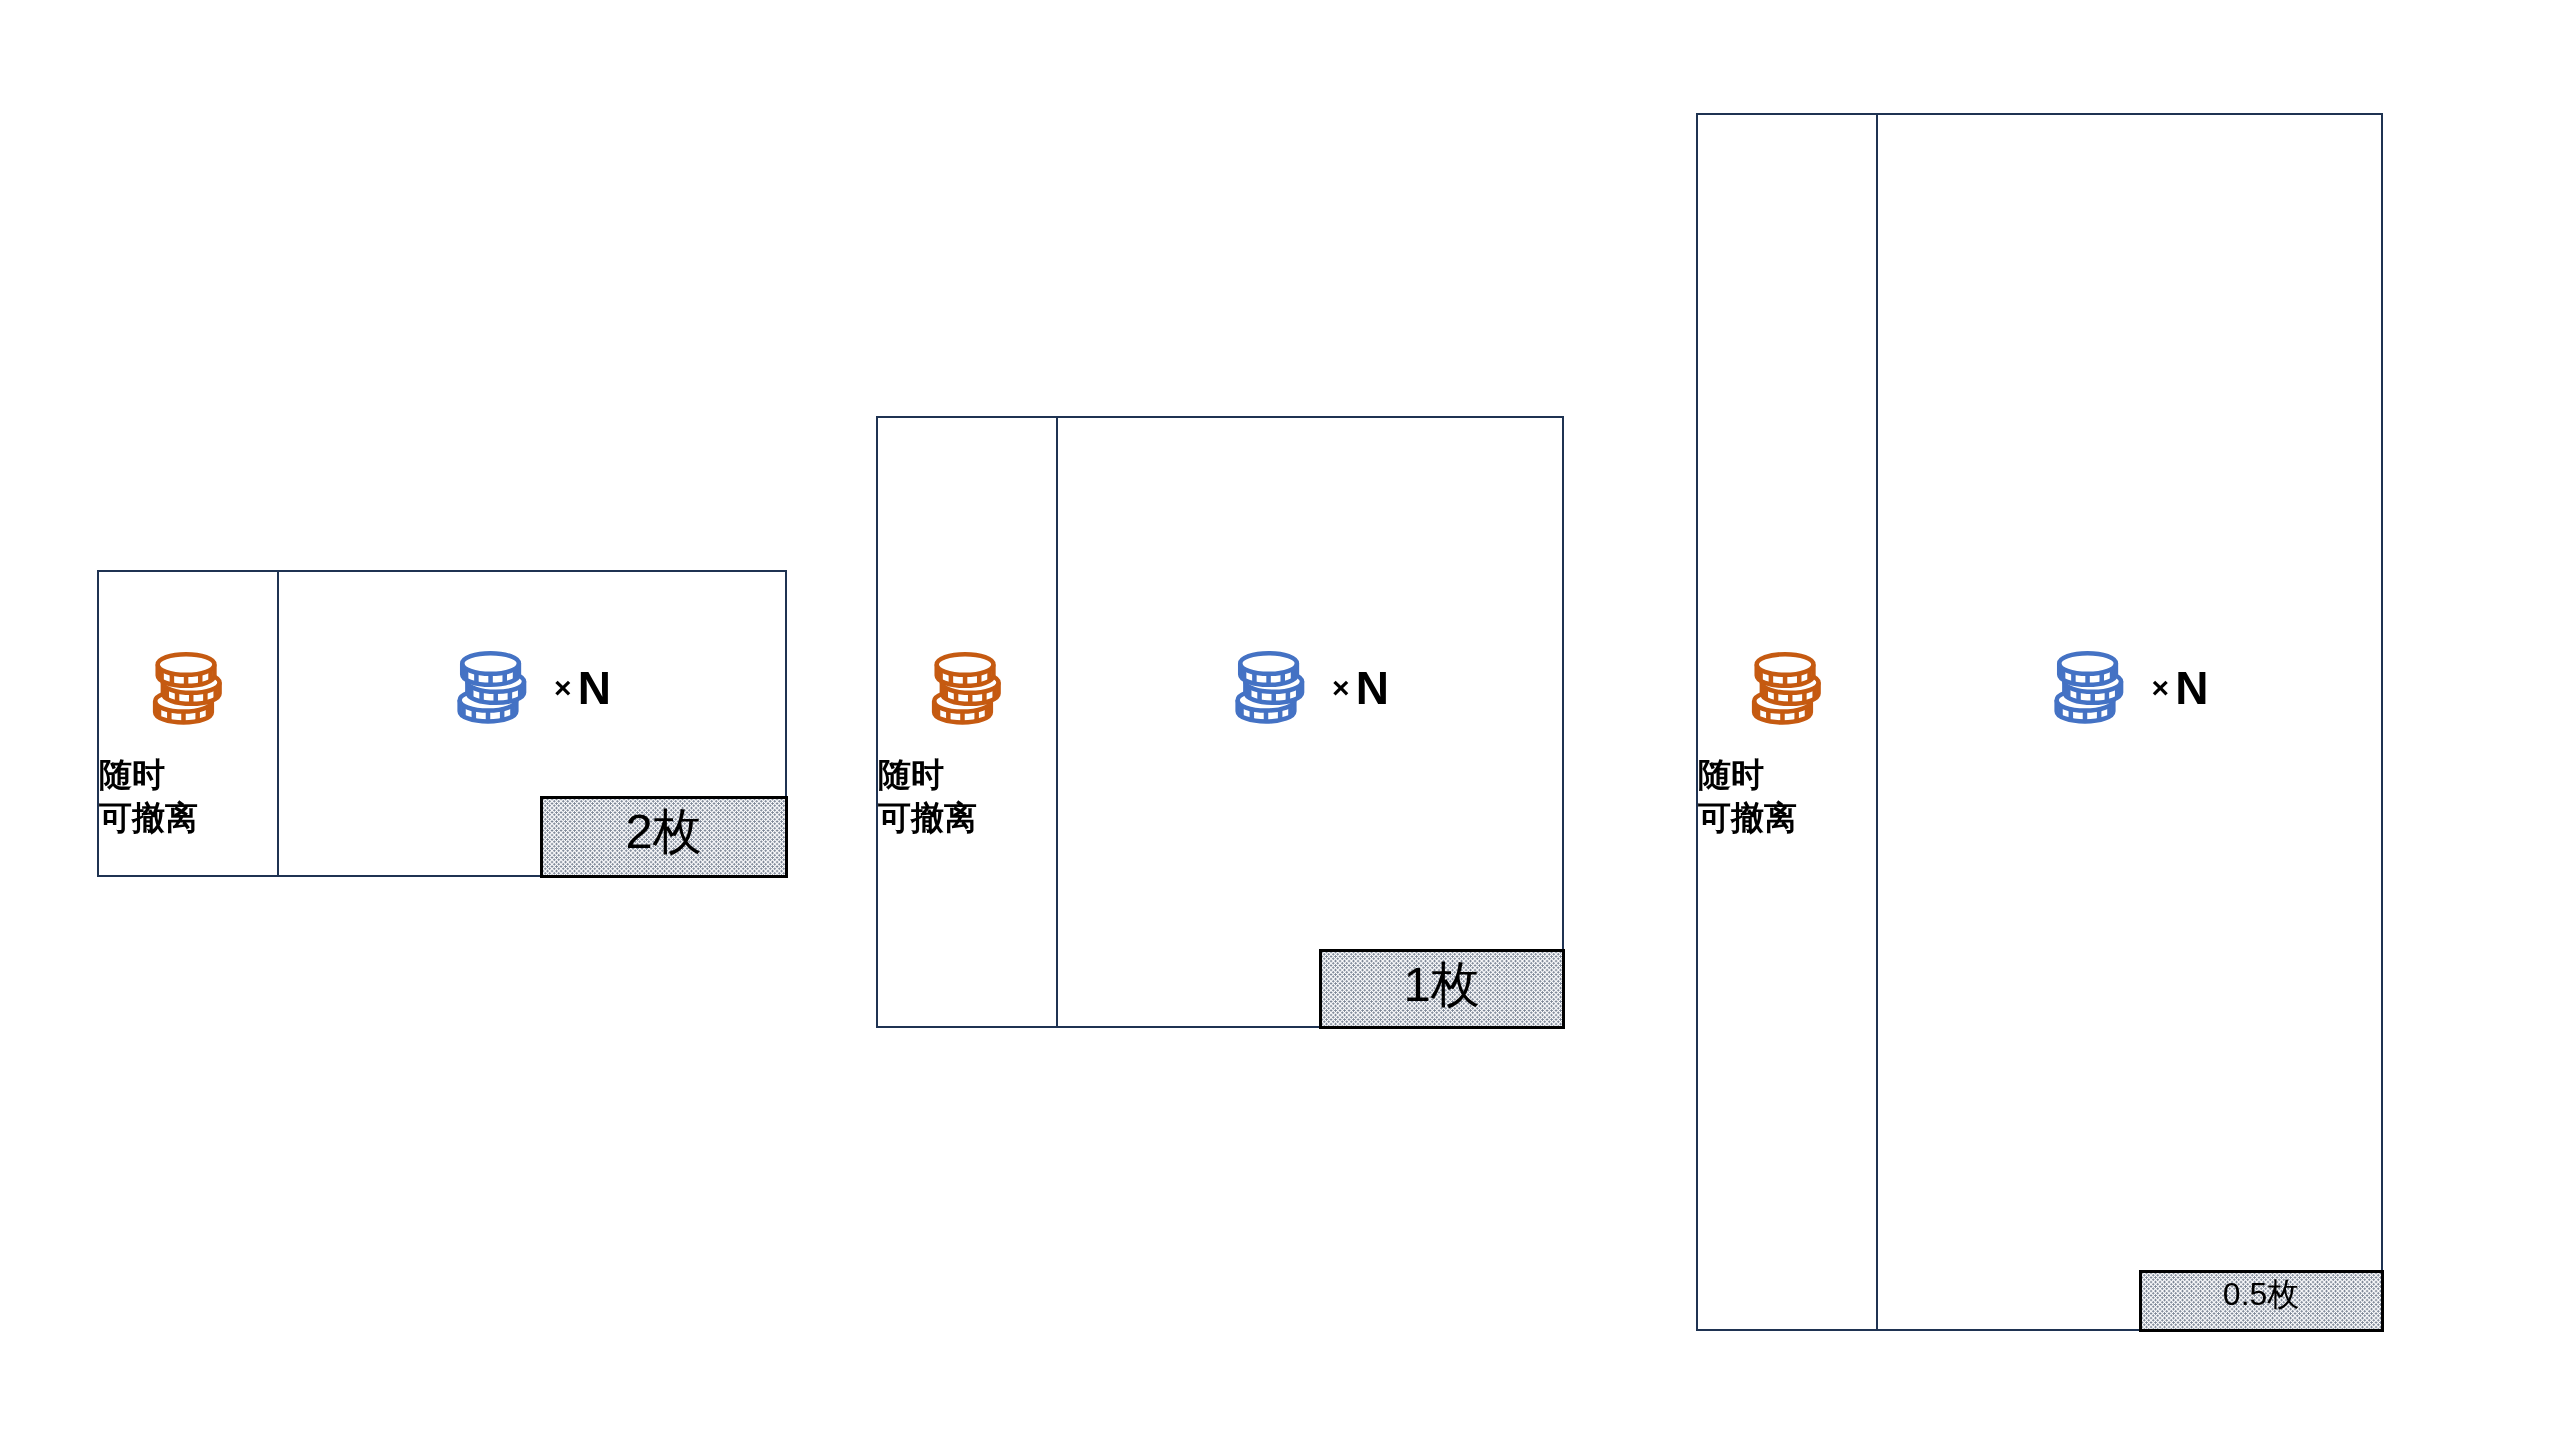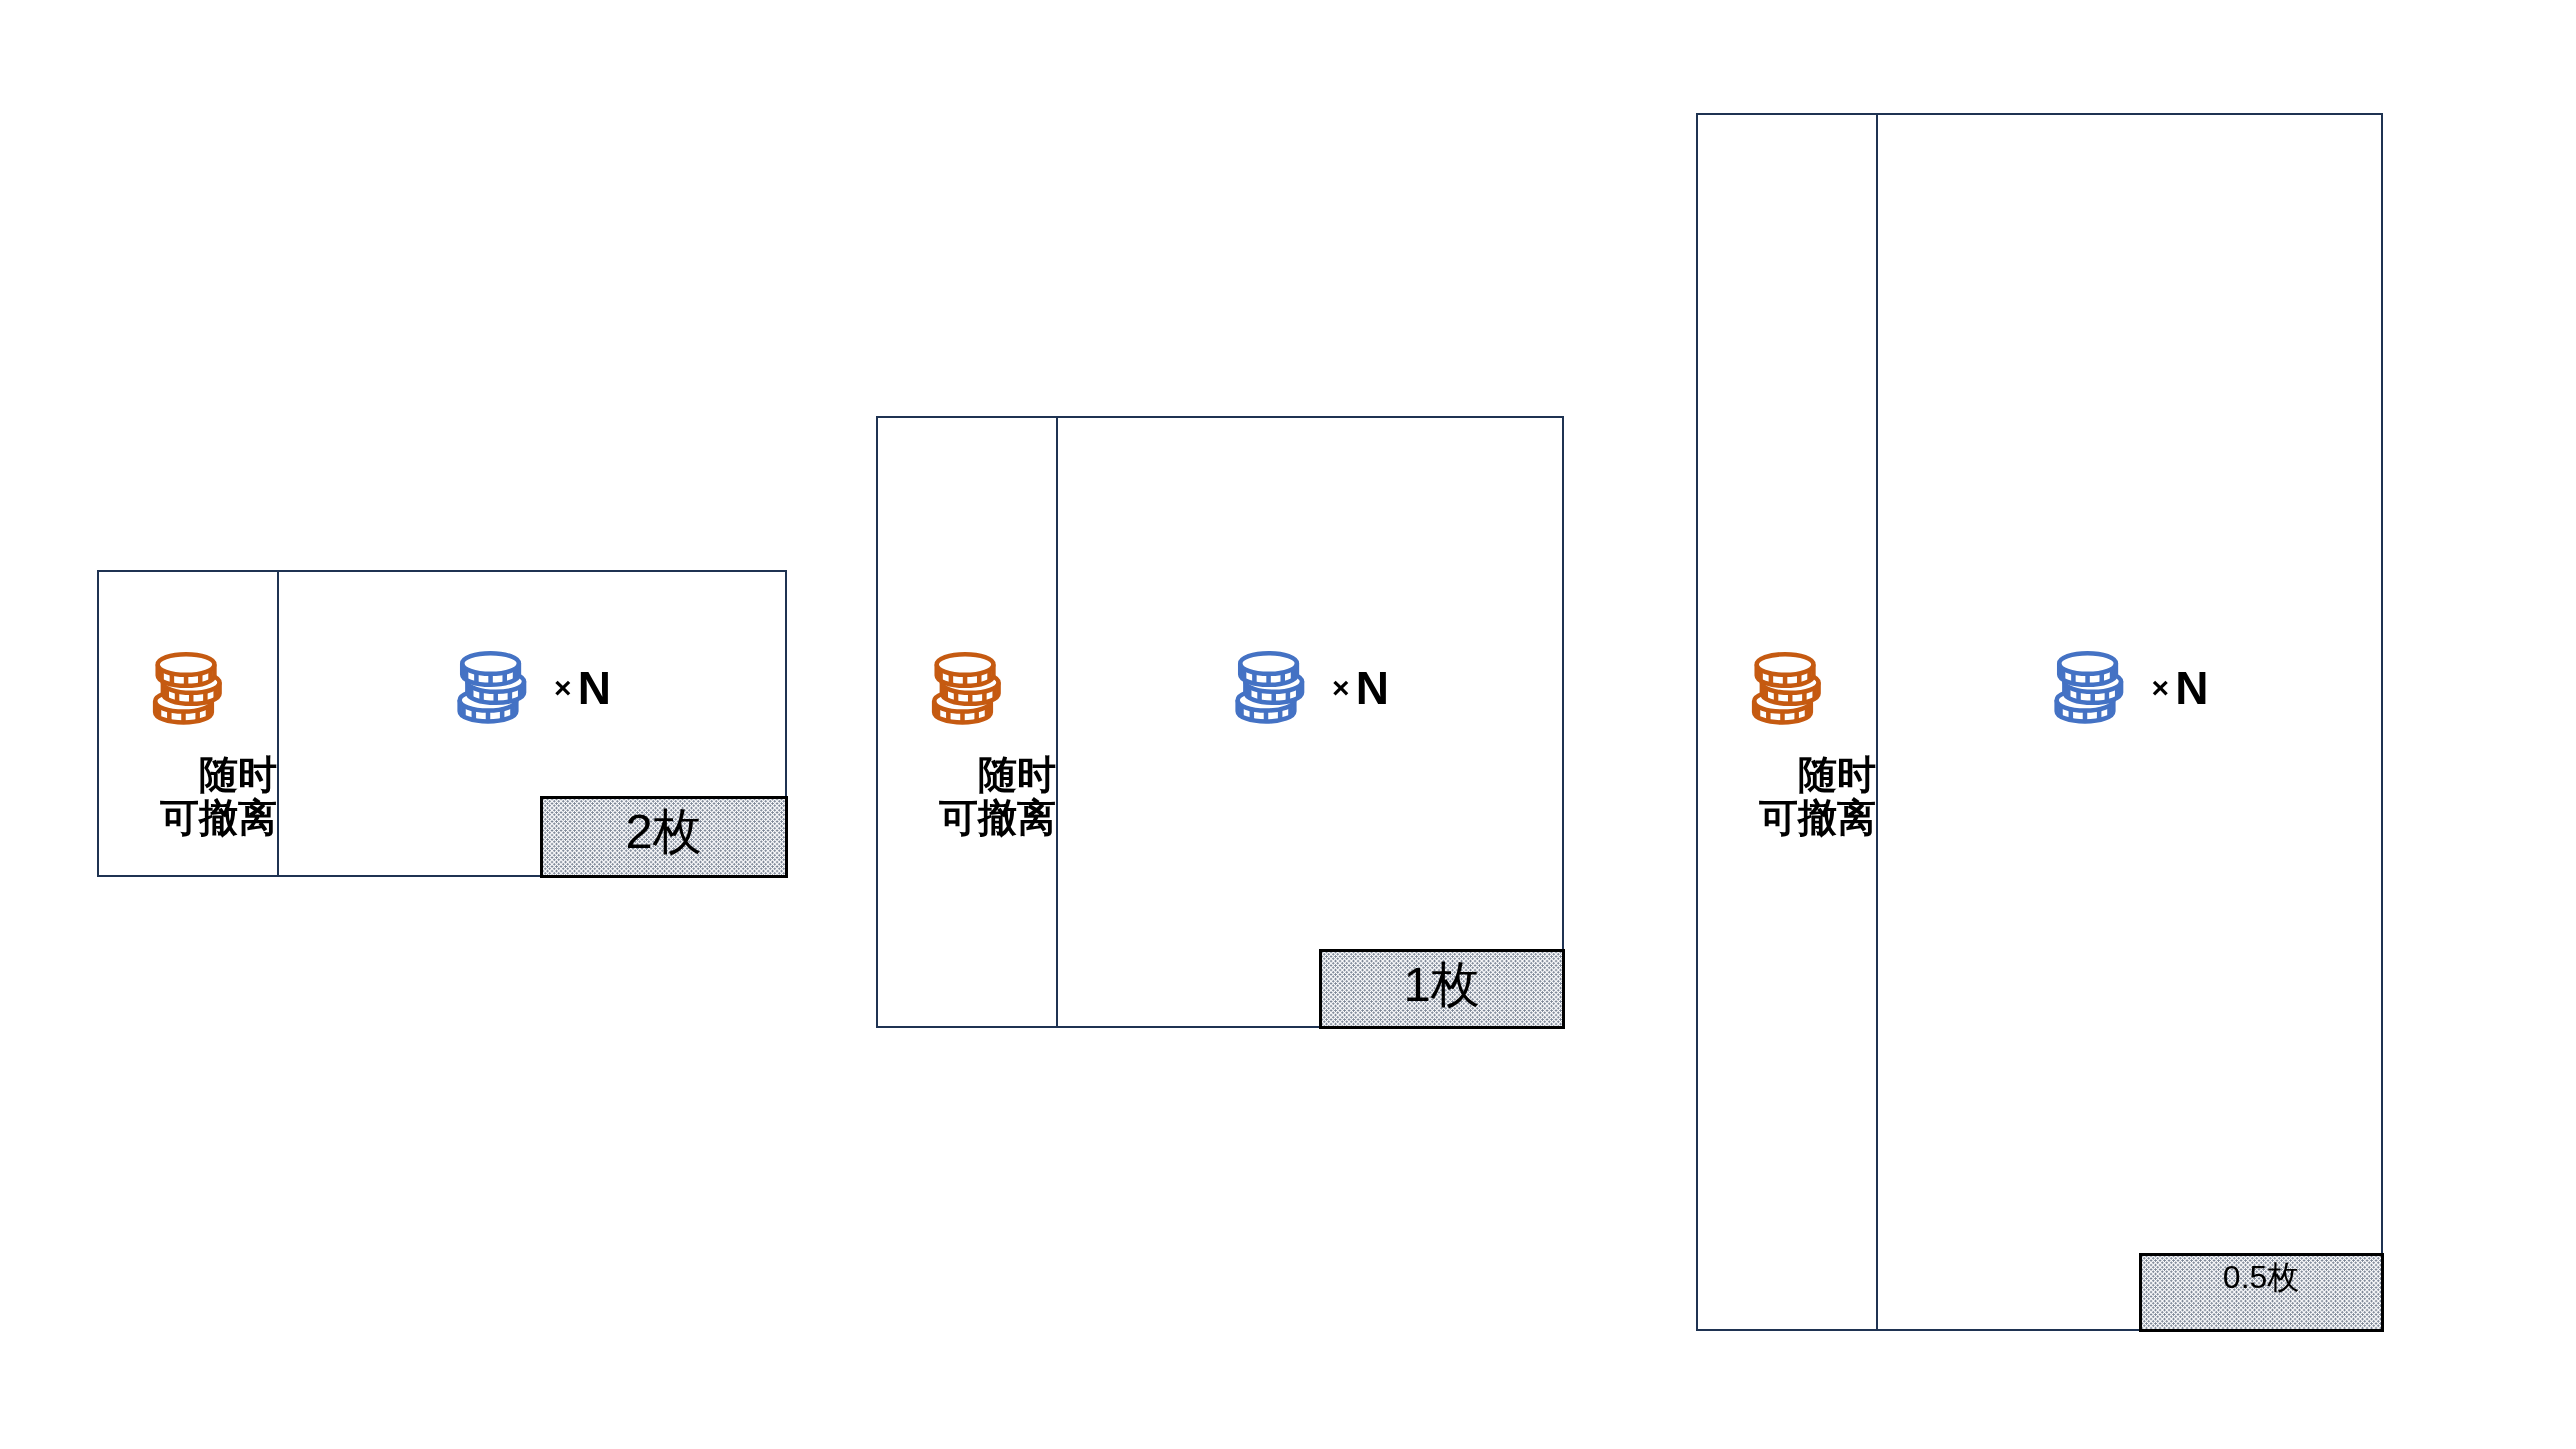--- a/index.html
+++ b/index.html
@@ -12,21 +12,21 @@
   .d1{left:97px;top:570px;width:690px;height:307px;--ct:79px;}
   .d2{left:876px;top:416px;width:688px;height:612px;--ct:233px;}
   .d3{left:1696px;top:113px;width:687px;height:1218px;--ct:536px;}
 
   .leftcol{position:absolute;left:0;top:0;bottom:0;width:178px;border-right:2.6px solid #1f3352;}
   .rightcol{position:absolute;left:180px;right:0;top:0;bottom:0;}
 
   
   .leftcol .coins{position:absolute;top:var(--ct);left:50%;transform:translateX(-50%);}
   .withdraw{position:absolute;top:calc(var(--ct) + 102px);left:0;width:100%;
-            text-align:right;font-weight:bold;font-size:39px;line-height:43px;}
+            text-align:left;font-weight:bold;font-size:33px;line-height:43px;}
   .withdraw span{display:block;}
 
   .group{position:absolute;top:calc(var(--ct) - 1.3px);left:0;right:0;
          display:flex;justify-content:center;align-items:center;gap:22px;}
   .mult{display:flex;align-items:center;gap:6.4px;font-weight:bold;line-height:1;}
   .times{font-size:30px;}
   .bign{font-size:46px;}
 
   
   .coins{display:block;}
@@ -38,21 +38,21 @@
   
   .badge{position:absolute;right:-2.6px;bottom:-2.6px;box-sizing:border-box;
          border:3.2px solid #000;
          background-color:#fdfdfe;
          background-image:radial-gradient(#7a8494 0.9px, transparent 1px),
                           radial-gradient(#7a8494 0.9px, transparent 1px);
          background-size:4.5px 4.5px;background-position:0 0,2.3px 2.3px;
          display:flex;justify-content:center;}
   .d1 .badge{width:248px;height:82px;font-size:49px;}
   .d2 .badge{width:246px;height:80px;font-size:49px;}
-  .d3 .badge{width:245px;height:79px;font-size:32px;}
+  .d3 .badge{width:245px;height:62px;font-size:32px;}
 </style>
 </head>
 <body>
 
 <div class="canvas">
 
   <svg width="0" height="0" style="position:absolute" aria-hidden="true">
     <defs>
       <g id="coin">
         <path class="cbody" d="M8 21a44 16 0 1 1 88 0v17a44 16 0 0 1-88 0z"></path>

